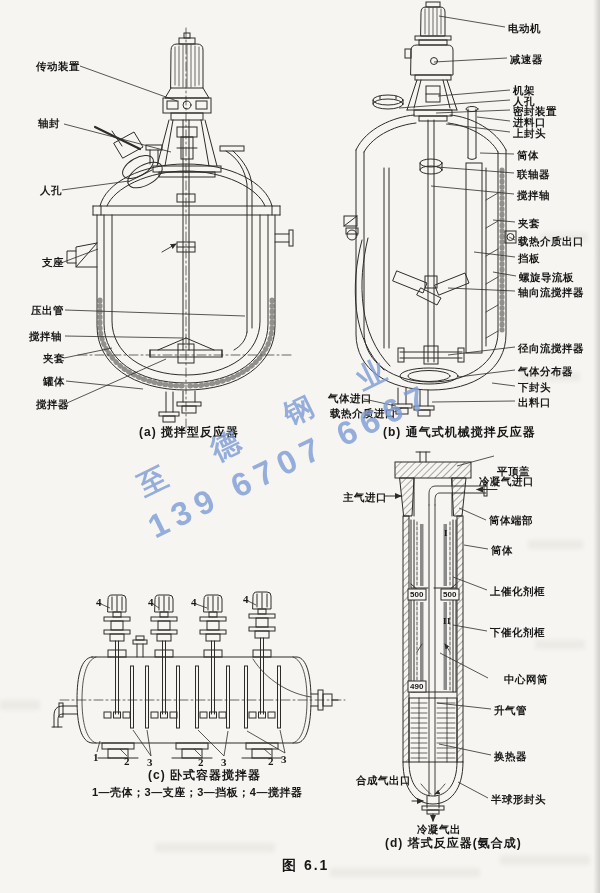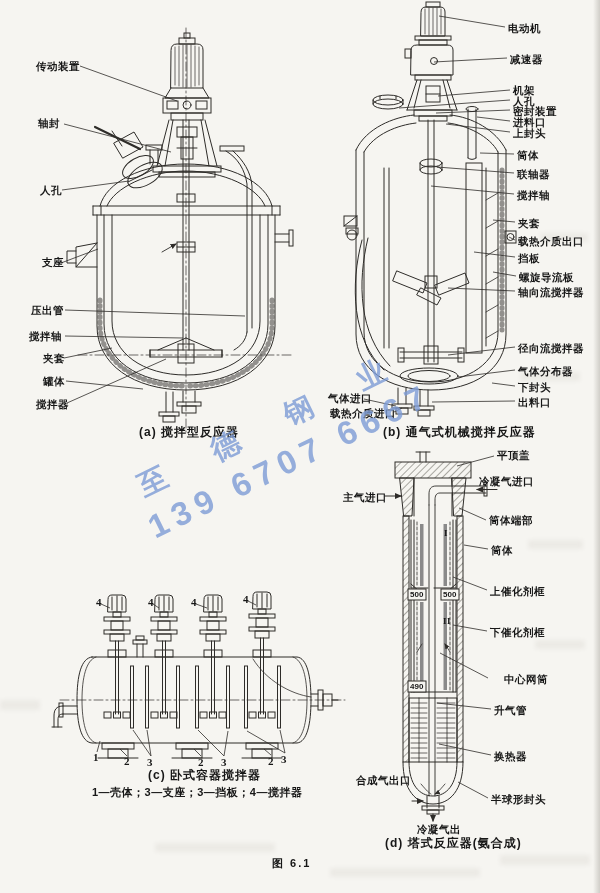--- a/index.html
+++ b/index.html
@@ -5,21 +5,21 @@
   html,body{margin:0;padding:0;}
   body{width:600px;height:893px;position:relative;background:#f6f5f1;overflow:hidden;
        font-family:"Liberation Sans","DejaVu Sans",sans-serif;}
   #art{position:absolute;left:0;top:0;z-index:2;}
   .lbl{position:absolute;z-index:3;font:600 10.5px/1.15 "Liberation Sans","DejaVu Sans",sans-serif;
        color:#171717;white-space:nowrap;letter-spacing:.5px;}
   .cap{font-size:12px;font-weight:700;letter-spacing:1px;text-align:right;}
   .num{font:700 11px "Liberation Serif","DejaVu Serif",serif;}
   .dim{font:700 8px "Liberation Sans","DejaVu Sans",sans-serif;letter-spacing:0;}
   .zone{font:700 9px "Liberation Serif","DejaVu Serif",serif;}
-  .fig-num{font-size:11px;font-weight:700;letter-spacing:2px;}
+  .fig-num{font-size:14px;font-weight:700;letter-spacing:2px;margin-left:10px;}
   #wm{position:absolute;left:116px;top:402px;width:330px;z-index:4;pointer-events:none;
       transform:rotate(-26deg);transform-origin:50% 50%;text-align:center;color:#7d9cd6;opacity:.8;}
   #wm .l1{font-size:29px;letter-spacing:22px;font-weight:600;}
   #wm .l2{font-size:33px;letter-spacing:7px;font-weight:600;margin-top:2px;}
   .bleed{position:absolute;z-index:1;background:#b7b2a8;opacity:.16;filter:blur(2px);border-radius:2px;}
   #edge{position:absolute;right:0;top:0;width:7px;height:893px;z-index:5;
         background:linear-gradient(to right,rgba(0,0,0,0),rgba(110,105,95,.28));}
 </style>
 </head>
 <body>
@@ -451,21 +451,21 @@
 <div class="lbl num" style="left:93px;top:751px">1</div>
 <div class="lbl num" style="left:124px;top:755px">2</div>
 <div class="lbl num" style="left:147px;top:756px">3</div>
 <div class="lbl num" style="left:198px;top:756px">2</div>
 <div class="lbl num" style="left:221px;top:756px">3</div>
 <div class="lbl num" style="left:268px;top:755px">2</div>
 <div class="lbl num" style="left:281px;top:753px">3</div>
 <div class="lbl cap" style="left:148px;top:769px">(c) 卧式容器搅拌器</div>
 <div class="lbl" style="left:92px;top:786px;font-size:11px">1—壳体；3—支座；3—挡板；4—搅拌器</div>
 
-<div class="lbl" style="left:497px;top:449px">平顶盖</div>
+<div class="lbl" style="left:497px;top:465px">平顶盖</div>
 <div class="lbl" style="left:479px;top:475px">冷凝气进口</div>
 <div class="lbl" style="left:489px;top:514px">筒体端部</div>
 <div class="lbl" style="left:491px;top:544px">筒体</div>
 <div class="lbl" style="left:490px;top:585px">上催化剂框</div>
 <div class="lbl" style="left:490px;top:626px">下催化剂框</div>
 <div class="lbl" style="left:504px;top:673px">中心网筒</div>
 <div class="lbl" style="left:494px;top:704px">升气管</div>
 <div class="lbl" style="left:494px;top:750px">换热器</div>
 <div class="lbl" style="left:491px;top:793px">半球形封头</div>
 <div class="lbl" style="left:343px;top:491px">主气进口</div>

